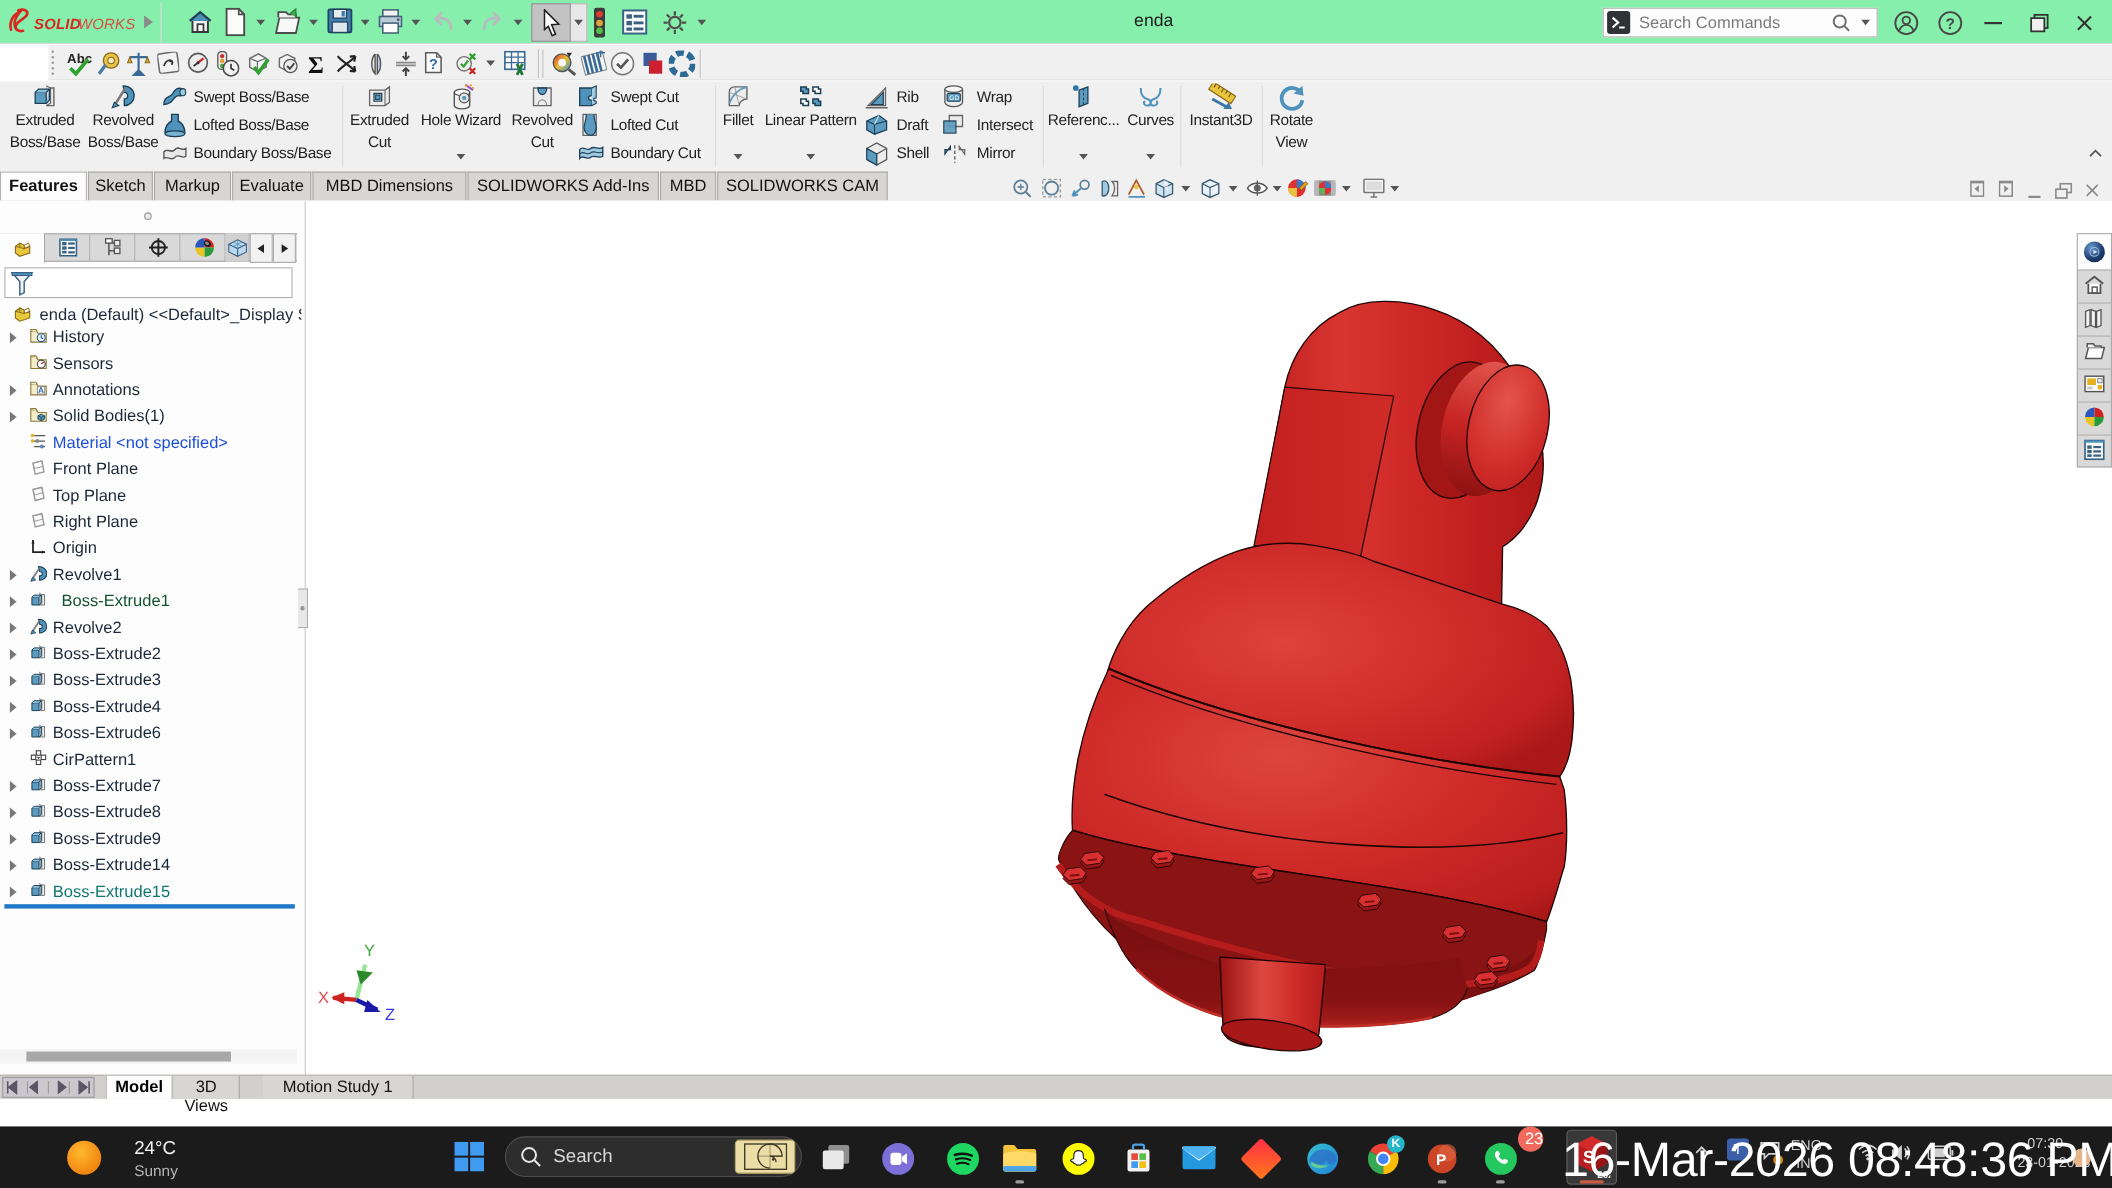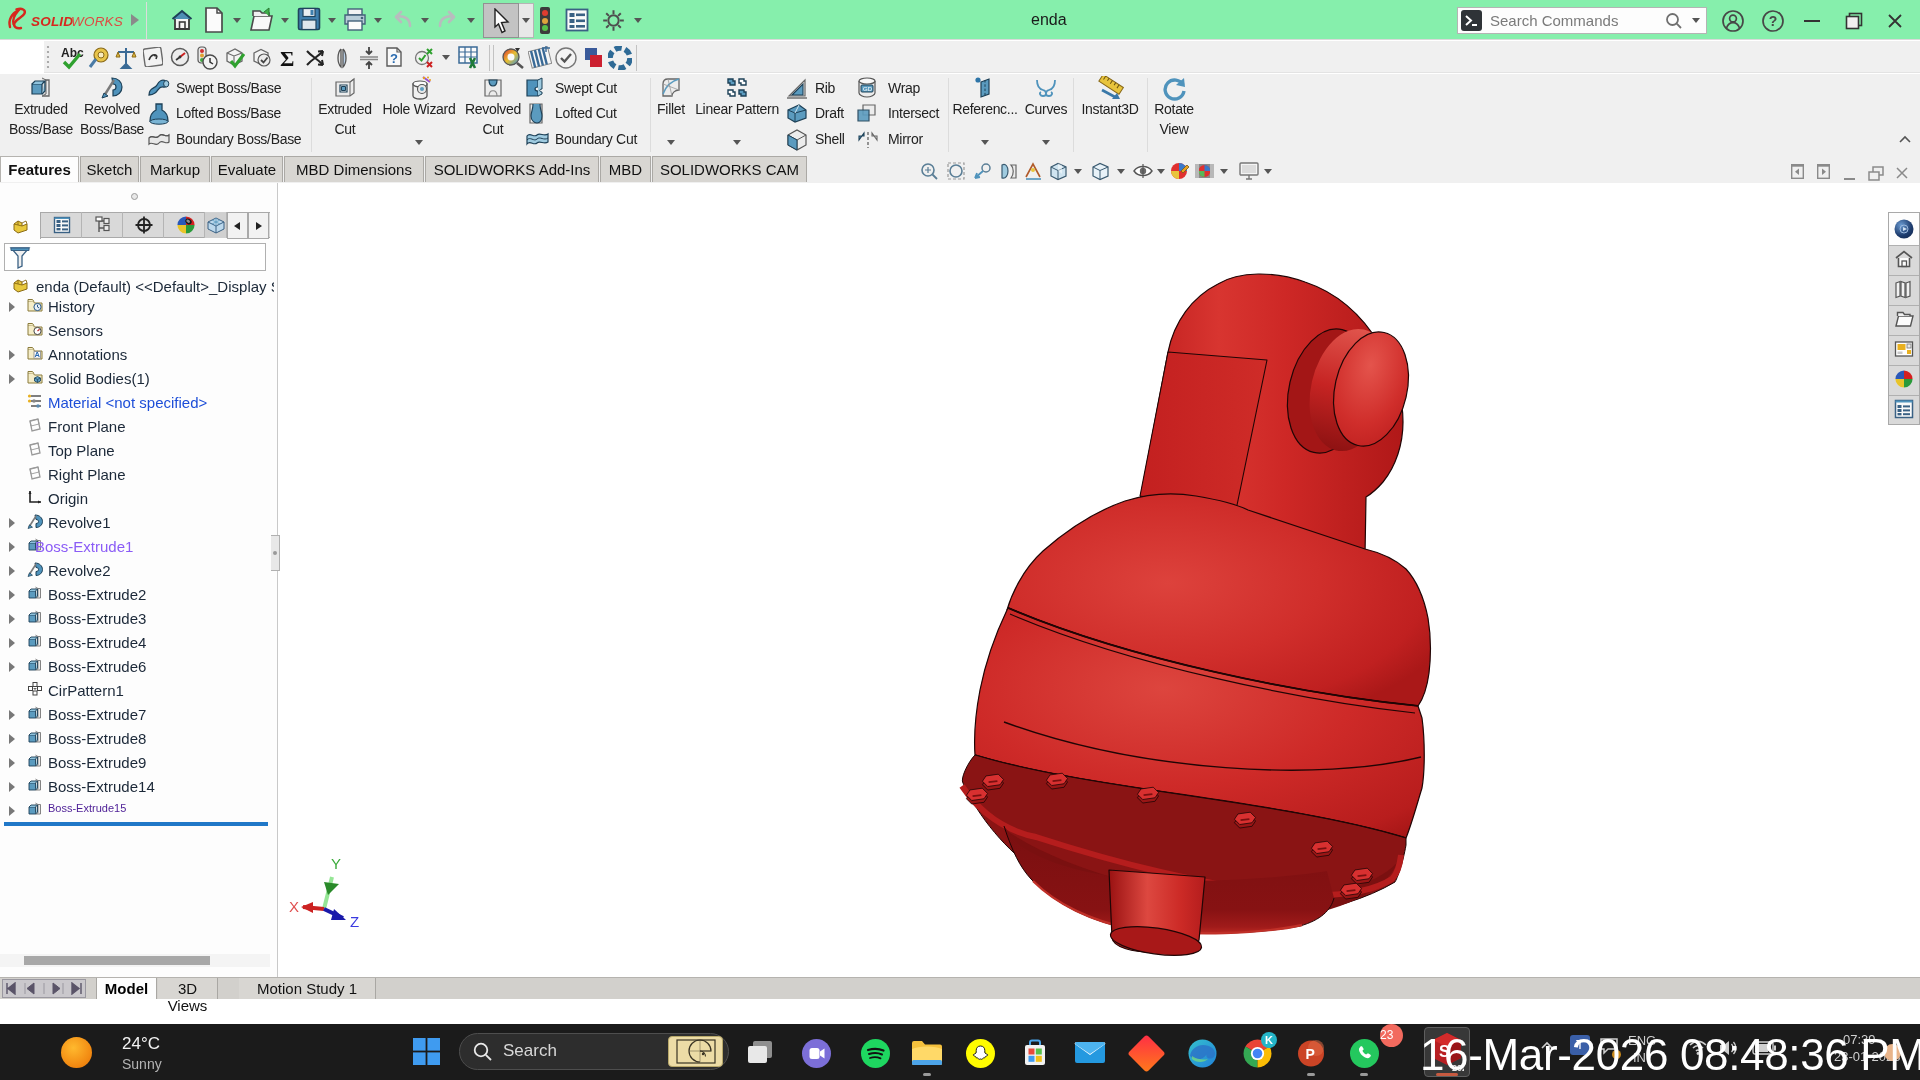--- a/index.html
+++ b/index.html
@@ -788,21 +788,21 @@
         <path d="M1 15.5 L5.5 14.2 L2.6 11.8 Z" fill="#4f93bc" stroke="#1d4057" stroke-width="0.7"></path>
       </svg>
     <div class="abs" style="left:48px;top:331px;font-size:15px;color:#1b2838;white-space:nowrap">Revolve1</div>
     <div class="abs arr" style="left:9px;top:359px"></div>
     <svg class="abs" style="left:27px;top:354px" width="16" height="16" viewBox="0 0 16 16">
         <path d="M8.5 3.5 L13.5 3.5 L13.5 13 L8.5 13" fill="#ececec" stroke="#777" stroke-width="0.9"></path>
         <path d="M8.5 2 L11 3.5 L11 12 L8.5 13" fill="#dcdcdc" stroke="#777" stroke-width="0.8"></path>
         <path d="M2 6 L8.5 6 L8.5 13 L2 13 Z" fill="#5b9bbf" stroke="#1d4057" stroke-width="0.9"></path>
         <path d="M2 6 L4 4 L10.5 4 L8.5 6 M8.5 13 L10.5 11 L10.5 4" fill="#8fc3dd" stroke="#1d4057" stroke-width="0.9"></path>
       </svg>
-    <div class="abs" style="left:35px;top:355px;font-size:15px;color:#8b5cf6;white-space:nowrap">Boss-Extrude1</div>
+    <div class="abs" style="left:56px;top:355px;font-size:15px;color:#14532d;white-space:nowrap">Boss-Extrude1</div>
     <div class="abs arr" style="left:9px;top:383px"></div>
     <svg class="abs" style="left:27px;top:378px" width="16" height="16" viewBox="0 0 16 16">
         <path d="M8 2 C12.5 2 15.5 5 15.5 8.5 C15.5 12 12.5 14.5 9 14.5 L9 10.5 C10.5 10.5 11.5 9.8 11.5 8.5 C11.5 7.2 10.5 6.5 9 6.5 Z" fill="#4f93bc" stroke="#1d4057" stroke-width="1"></path>
         <path d="M2 14 L9 3" stroke="#7a7a7a" stroke-width="1.6"></path>
         <path d="M1 15.5 L5.5 14.2 L2.6 11.8 Z" fill="#4f93bc" stroke="#1d4057" stroke-width="0.7"></path>
       </svg>
     <div class="abs" style="left:48px;top:379px;font-size:15px;color:#1b2838;white-space:nowrap">Revolve2</div>
     <div class="abs arr" style="left:9px;top:407px"></div>
     <svg class="abs" style="left:27px;top:402px" width="16" height="16" viewBox="0 0 16 16">
         <path d="M8.5 3.5 L13.5 3.5 L13.5 13 L8.5 13" fill="#ececec" stroke="#777" stroke-width="0.9"></path>
@@ -877,21 +877,21 @@
         <path d="M2 6 L4 4 L10.5 4 L8.5 6 M8.5 13 L10.5 11 L10.5 4" fill="#8fc3dd" stroke="#1d4057" stroke-width="0.9"></path>
       </svg>
     <div class="abs" style="left:48px;top:595px;font-size:15px;color:#1b2838;white-space:nowrap">Boss-Extrude14</div>
     <div class="abs arr" style="left:9px;top:623px"></div>
     <svg class="abs" style="left:27px;top:618px" width="16" height="16" viewBox="0 0 16 16">
         <path d="M8.5 3.5 L13.5 3.5 L13.5 13 L8.5 13" fill="#ececec" stroke="#777" stroke-width="0.9"></path>
         <path d="M8.5 2 L11 3.5 L11 12 L8.5 13" fill="#dcdcdc" stroke="#777" stroke-width="0.8"></path>
         <path d="M2 6 L8.5 6 L8.5 13 L2 13 Z" fill="#5b9bbf" stroke="#1d4057" stroke-width="0.9"></path>
         <path d="M2 6 L4 4 L10.5 4 L8.5 6 M8.5 13 L10.5 11 L10.5 4" fill="#8fc3dd" stroke="#1d4057" stroke-width="0.9"></path>
       </svg>
-    <div class="abs" style="left:48px;top:619px;font-size:11px;color:#4c1d95;white-space:nowrap">Boss-Extrude15</div>
+    <div class="abs" style="left:48px;top:619px;font-size:15px;color:#0f766e;white-space:nowrap">Boss-Extrude15</div>
     <div class="abs" style="left:4px;top:639px;width:264px;height:4px;background:#2078c8"></div>
     <div class="abs" style="left:0;top:771px;width:270px;height:13px;background:#f4f4f4"></div>
     <div class="abs" style="left:24px;top:773px;width:186px;height:9px;background:#a8a8a8"></div>
   </div>
   <div class="abs" style="left:271px;top:535px;width:9px;height:36px;background:#e8e8e8;border:1px solid #b0b0b0;border-left:none"></div>
   <div class="abs" style="left:273px;top:551px;width:4px;height:4px;border-radius:50%;background:#9a9a9a"></div>
   <div class="abs" id="rightstrip">
     <div class="abs" style="left:0;top:29px;width:32px;height:213px;background:#d9d9d9;border:1px solid #a9a9a9"></div>
     <div class="abs" style="left:1px;top:30px;width:30px;height:32px;background:#fdfdfd"></div>
     <svg class="abs" style="left:5px;top:35px" width="22" height="22" viewBox="0 0 22 22">
@@ -1057,21 +1057,21 @@
     <div class="abs" style="left:1261px;top:8px;width:16px;height:16px;border-radius:50%;background:#24b5c8;color:#fff;font-size:11px;font-weight:bold;text-align:center;line-height:16px">K</div>
     <svg class="abs" style="left:1297px;top:15px" width="29" height="29" viewBox="0 0 29 29">
         <circle cx="14" cy="14.5" r="13" fill="#cb4426"></circle>
         <circle cx="19" cy="9" r="8" fill="#e06a44" opacity="0.55"></circle>
         <text x="8.5" y="20" font-size="14" font-weight="bold" fill="#fff" font-family="Liberation Sans">P</text>
       </svg>
     <div class="abs" style="left:1350px;top:15px;width:29px;height:29px;border-radius:50%;background:#24c85e"></div>
     <svg class="abs" style="left:1356px;top:21px" width="17" height="17" viewBox="0 0 17 17">
         <path d="M4.5 1.5 C5 1 5.8 1 6.2 1.6 L7.4 3.4 C7.8 4 7.6 4.6 7.2 5 L6.4 5.8 C6.8 7 9 9.2 10.2 9.6 L11 8.8 C11.4 8.4 12 8.2 12.6 8.6 L14.4 9.8 C15 10.2 15 11 14.5 11.5 L13.2 12.8 C12.2 13.8 8.8 13 6 10.2 C3.2 7.4 2.4 4 3.4 3 Z" fill="#fff"></path>
       </svg>
-    <div class="abs" style="left:1380px;top:0px;width:23px;height:23px;border-radius:50%;background:#f26a5e;color:#fff;font-size:12px;text-align:left;line-height:23px">23</div>
+    <div class="abs" style="left:1380px;top:0px;width:23px;height:23px;border-radius:50%;background:#f26a5e;color:#fff;font-size:15px;text-align:right;line-height:23px">23</div>
     <div class="abs" style="left:1424px;top:3px;width:46px;height:50px;background:#383838;border:1px solid #5e5e5e;border-radius:4px"></div>
     <svg class="abs" style="left:1430px;top:8px" width="34" height="40" viewBox="0 0 34 40">
         <path d="M17 1 L31 8 L31 26 L17 33 L3 26 L3 8 Z" fill="#b81f22"></path>
         <path d="M17 1 L31 8 L17 15 L3 8 Z" fill="#d32b2b"></path>
         <path d="M17 15 L31 8 L31 26 L17 33 Z" fill="#9a1518"></path>
         <text x="9" y="25" font-size="16" font-weight="bold" fill="#fff" font-family="Liberation Sans">S</text>
         <text x="22" y="39" font-size="9" font-weight="bold" fill="#e8e8e8" font-family="Liberation Sans">2023</text>
       </svg>
     <div class="abs" style="left:923px;top:49px;width:8px;height:3px;border-radius:2px;background:#9a9a9a"></div>
     <div class="abs" style="left:1307px;top:49px;width:8px;height:3px;border-radius:2px;background:#9a9a9a"></div>

